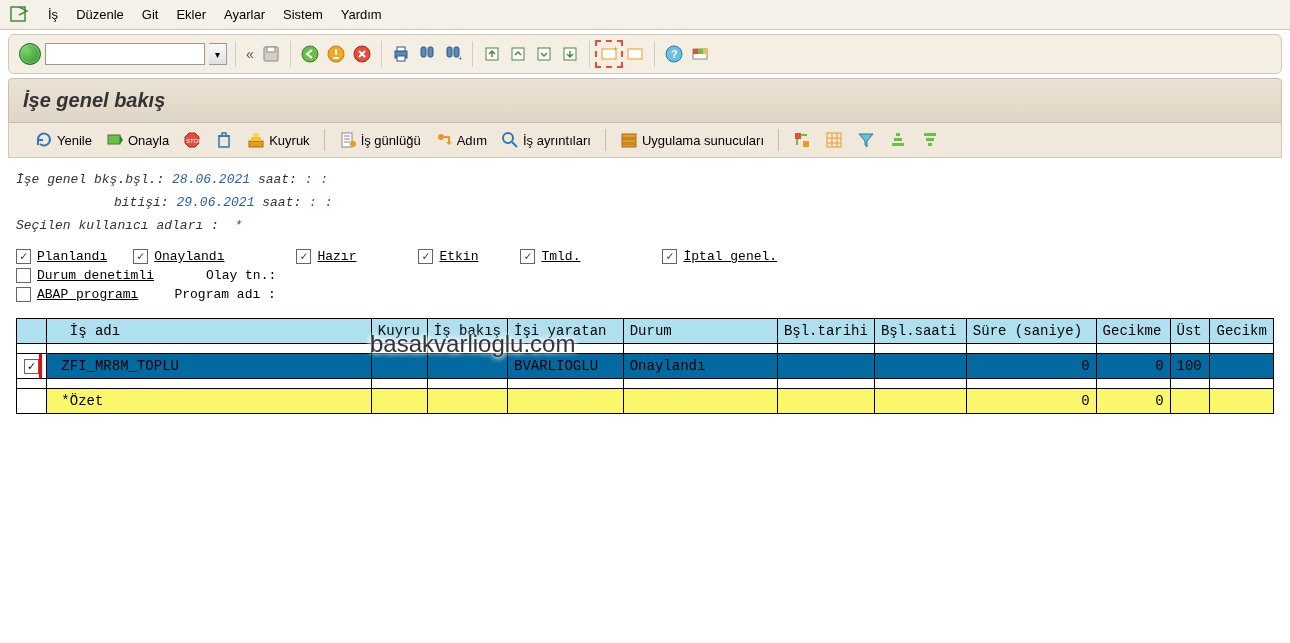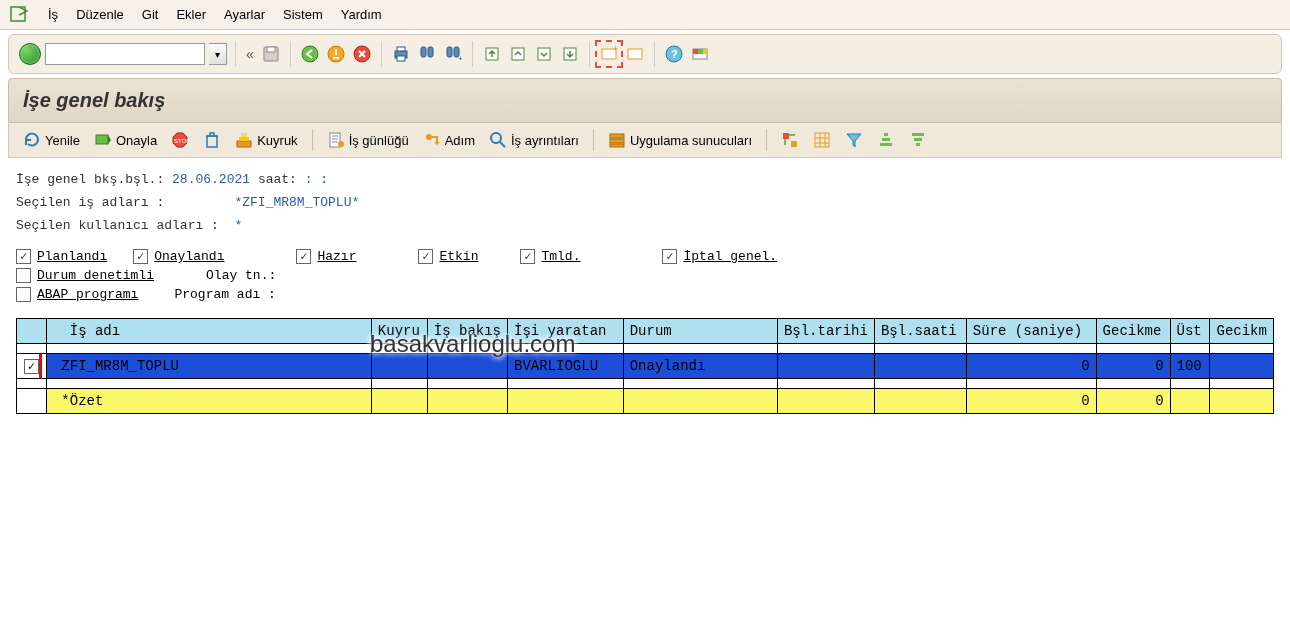--- a/index.html
+++ b/index.html
@@ -8,40 +8,40 @@
   .menu-icon { width: 22px; height: 22px; display: flex; align-items: center; justify-content: center; color: #4a8a3a; font-size: 18px; cursor: pointer; }
   .menu-item { cursor: pointer; }
   .toolbar { display: flex; align-items: center; height: 40px; padding: 0 10px; gap: 4px; background: #f4eee3; border: 1px solid #d0c8b8; margin: 4px 8px; border-radius: 6px; }
   .tb-green-circle { width: 22px; height: 22px; border-radius: 50%; background: radial-gradient(circle at 30% 30%, #7ad66a, #2a8a2a); border: 1px solid #1a6a1a; box-shadow: inset 0 0 3px rgba(255,255,255,.6); cursor: pointer; }
   .tb-input { width: 160px; height: 22px; border: 1px solid #999; background: #fff; }
   .tb-dropdown { width: 18px; height: 22px; border: 1px solid #999; border-left: none; background: linear-gradient(#fafafa,#e0e0e0); display:flex;align-items:center;justify-content:center;font-size:10px;cursor:pointer; }
   .tb-sep { width: 1px; height: 26px; background: #ccc; margin: 0 4px; }
   .tb-chevron { font-size: 14px; color: #555; cursor:pointer; padding:0 2px;}
   .tb-icon { width: 22px; height: 22px; display: flex; align-items: center; justify-content: center; cursor: pointer; font-size: 16px; }
   .title-bar { background: linear-gradient(#eae2d5,#e0d6c5); border: 1px solid #c8bda8; margin: 0 8px; padding: 10px 14px; font-size: 20px; font-style: italic; font-weight: bold; color: #333; border-radius: 4px 4px 0 0;}
-  .app-toolbar { display: flex; align-items: center; gap: 14px; padding: 6px 14px; background: #f0e9db; border: 1px solid #d0c8b8; border-top: none; margin: 0 8px; }
+  .app-toolbar { display: flex; align-items: center; gap: 14px; padding: 6px 26px; background: #f0e9db; border: 1px solid #d0c8b8; border-top: none; margin: 0 8px; }
   .app-btn { display: flex; align-items: center; gap: 4px; cursor: pointer; }
   .app-sep { width: 1px; height: 22px; background: #c8bda8; }
-  .info-block { font-family: "Courier New", monospace; padding: 10px 16px; line-height: 23px; color: #333; }
+  .info-block { font-family: "Courier New", monospace; padding: 10px 16px; line-height: 23px; color: #333; font-style: italic; }
   .info-block .lbl { color: #333; }
   .info-block .val { color: #2a5ca8; }
   .checkrow { font-family: "Courier New", monospace; padding: 2px 16px; display:flex;align-items:center; gap:6px; flex-wrap:wrap;}
   .ck { width: 15px; height: 15px; border: 1px solid #666; background: #fff; display: inline-flex; align-items: center; justify-content: center; font-size: 12px; line-height:1; color:#333; cursor:pointer;}
   .ck.checked::after { content: "✓"; }
   .ck-lbl { margin-right: 20px; text-decoration: underline; }
   .table-wrap { margin: 14px 16px 0; }
   table { border-collapse: collapse; table-layout: fixed; }
   th, td { border: 1px solid #000; padding: 4px 6px; font-family: "Courier New", monospace; font-size: 14px; height: 16px; text-align:left; overflow:hidden; white-space:nowrap;}
   thead th { background: #afe0f0; font-weight: normal; }
   .sel-col { width: 30px; }
   .sel-cell { background:#fff; text-align:center; position:relative;}
   .sel-box { width:15px;height:15px;border:1px solid #666;display:inline-flex;align-items:center;justify-content:center;font-size:12px;cursor:pointer;}
   .sel-box.checked::after{content:"✓";}
   .red-box { position:absolute; top:-5px; left:-5px; width:30px; height:40px; border:3px solid red; pointer-events:none;}
-  .row-selected td { background: #1d4ed8; }
+  .row-selected td { background: #0369a1; }
   .row-selected .sel-cell { background:#fff;}
   .row-summary td { background: #faf86a; }
   .row-summary .sel-cell { background:#fff;}
   .num { text-align:right; }
   .watermark { position:absolute; top:330px; left:370px; font-size:24px; color:#333; text-shadow:0 0 6px #fff,0 0 6px #fff,0 0 6px #fff; pointer-events:none; font-family:"Segoe UI",Arial,sans-serif;}
   svg { display:block; }
 </style>
 </head>
 <body>
 
@@ -267,21 +267,21 @@
       <svg width="18" height="18">
         <rect x="3" y="2" width="12" height="3" fill="#6abf4a"></rect>
         <rect x="5" y="7" width="8" height="3" fill="#6abf4a"></rect>
         <rect x="7" y="12" width="4" height="3" fill="#6abf4a"></rect>
       </svg>
     </span>
 </div>
 
 <div class="info-block">
   <div><span class="lbl">İşe genel bkş.bşl.:</span> <span class="val">28.06.2021</span> <span class="lbl">saat:</span> <span class="val">  :  :</span></div>
-  <div><span class="lbl">Seçilen iş adları :</span>&nbsp;&nbsp;&nbsp;&nbsp;&nbsp;&nbsp;&nbsp;&nbsp;&nbsp;<span class="val">*ZFI_MR8M_TOPLU*</span></div>
+  <div style="padding-left:98px;"><span class="lbl">bitişi:</span> <span class="val">29.06.2021</span> <span class="lbl">saat:</span> <span class="val">  :  :</span></div>
   <div><span class="lbl">Seçilen kullanıcı adları :</span>&nbsp;&nbsp;<span class="val">*</span></div>
 </div>
 
 <div class="checkrow">
   <span class="ck checked"></span>
     <span class="ck-lbl">Planlandı</span>
   <span class="ck checked"></span>
     <span class="ck-lbl">Onaylandı</span>
   <span style="width:40px"></span>
   <span class="ck checked"></span>

